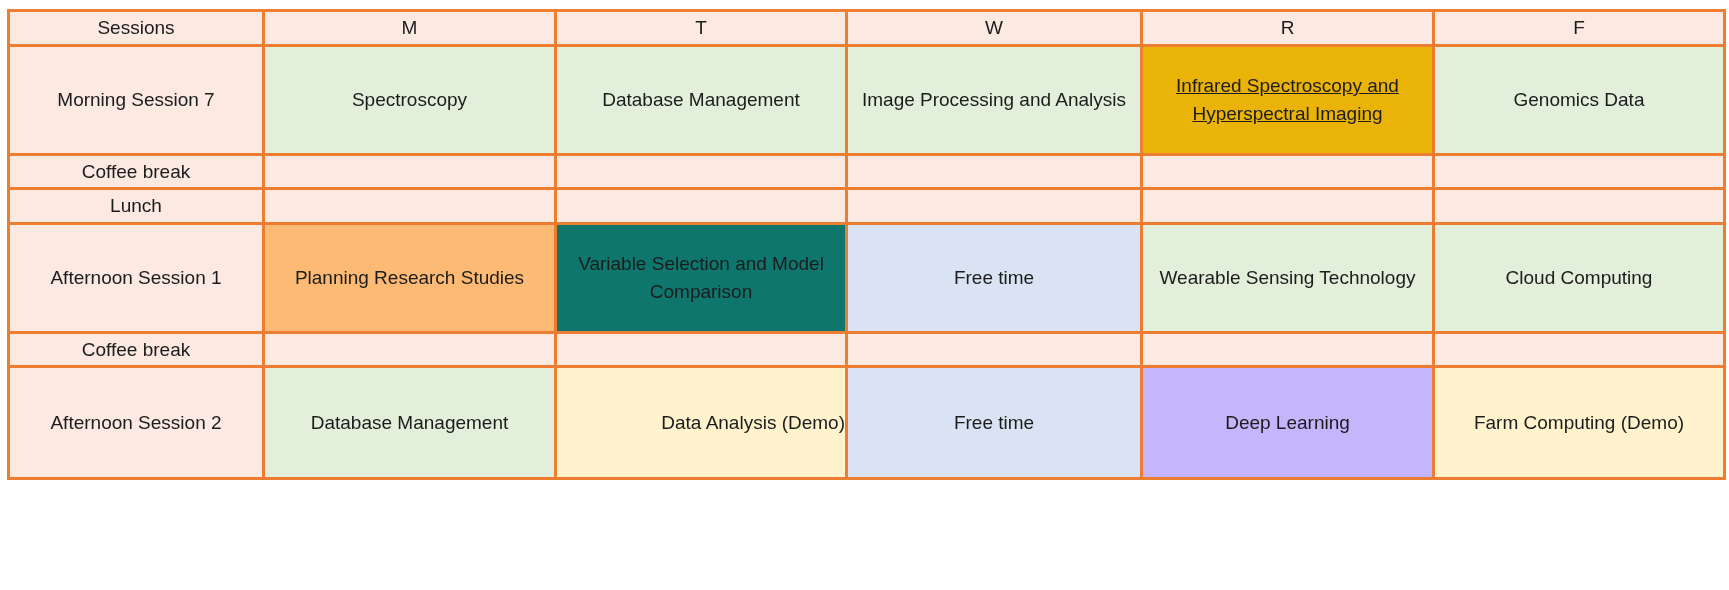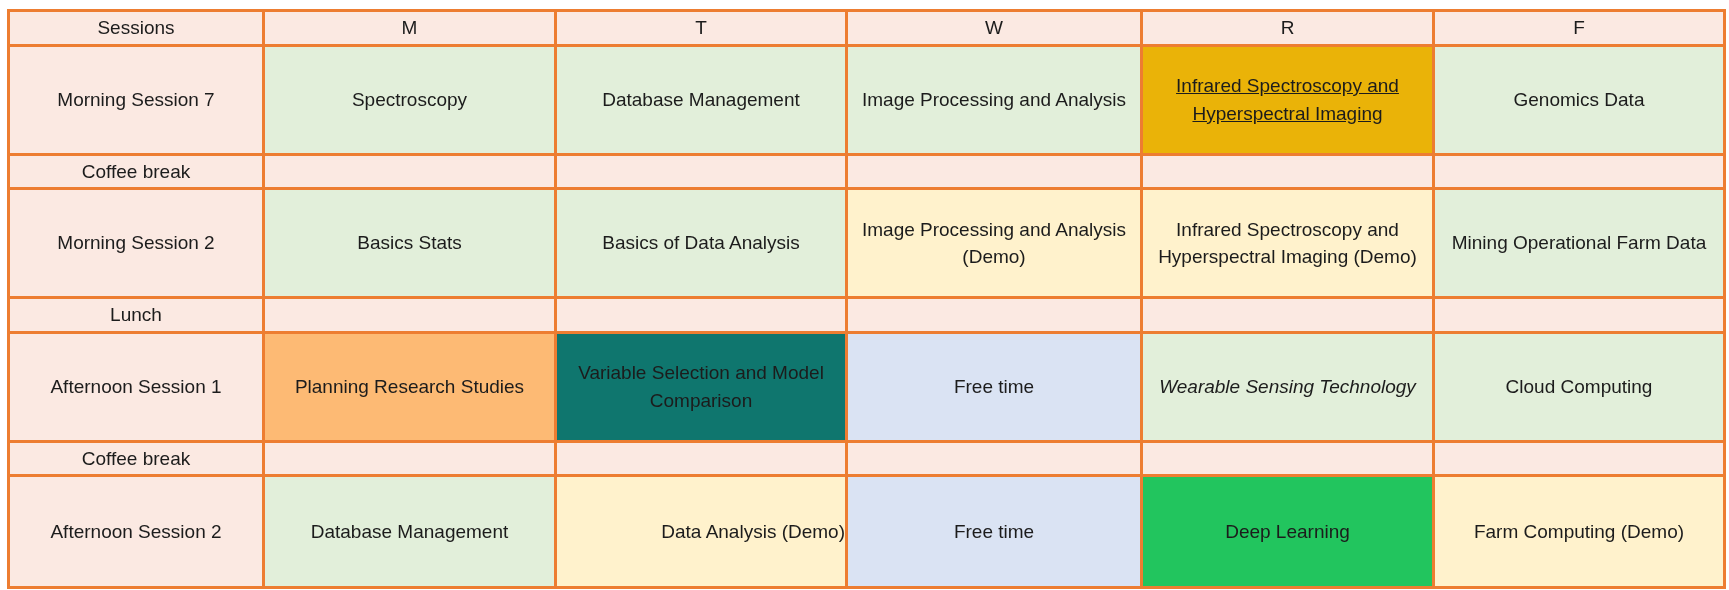--- a/index.html
+++ b/index.html
@@ -71,54 +71,46 @@
         <td style="background-color: rgb(226, 239, 218);">Genomics Data</td>
       </tr>
       <tr class="break-row">
         <td class="pink-cell">Coffee break</td>
         <td style="background-color: rgb(251, 233, 226);"></td>
         <td style="background-color: rgb(251, 233, 226);"></td>
         <td style="background-color: rgb(251, 233, 226);"></td>
         <td style="background-color: rgb(251, 233, 226);"></td>
         <td style="background-color: rgb(251, 233, 226);"></td>
       </tr>
-      <tr class="session-row">
-        <td class="pink-cell">Morning Session 2</td>
-        <td style="background-color: rgb(226, 239, 218);">Basics Stats</td>
-        <td style="background-color: rgb(226, 239, 218);">Basics of Data Analysis</td>
-        <td style="background-color: rgb(255, 242, 204);">Image Processing and Analysis (Demo)</td>
-        <td style="background-color: rgb(255, 242, 204);">Infrared Spectroscopy and Hyperspectral Imaging (Demo)</td>
-        <td style="background-color: rgb(226, 239, 218);">Mining Operational Farm Data</td>
-      </tr>
       <tr class="break-row">
         <td class="pink-cell">Lunch</td>
         <td style="background-color: rgb(251, 233, 226);"></td>
         <td style="background-color: rgb(251, 233, 226);"></td>
         <td style="background-color: rgb(251, 233, 226);"></td>
         <td style="background-color: rgb(251, 233, 226);"></td>
         <td style="background-color: rgb(251, 233, 226);"></td>
       </tr>
       <tr class="session-row">
         <td class="pink-cell">Afternoon Session 1</td>
         <td style="background-color: #fdba74;">Planning Research Studies</td>
         <td style="background-color: #0f766e;">Variable Selection and Model Comparison</td>
         <td style="background-color: rgb(218, 227, 243);">Free time</td>
-        <td style="background-color: rgb(226, 239, 218); font-style: italic;">Wearable Sensing Technology</td>
+        <td style="background-color: rgb(226, 239, 218);">Wearable Sensing Technology</td>
         <td style="background-color: rgb(226, 239, 218);">Cloud Computing</td>
       </tr>
       <tr class="break-row">
         <td class="pink-cell">Coffee break</td>
         <td style="background-color: rgb(251, 233, 226);"></td>
         <td style="background-color: rgb(251, 233, 226);"></td>
         <td style="background-color: rgb(251, 233, 226);"></td>
         <td style="background-color: rgb(251, 233, 226);"></td>
         <td style="background-color: rgb(251, 233, 226);"></td>
       </tr>
       <tr class="session-row">
         <td class="pink-cell">Afternoon Session 2</td>
         <td style="background-color: rgb(226, 239, 218);">Database Management</td>
         <td style="background-color: rgb(255, 242, 204); text-align: right;">Data Analysis (Demo)</td>
         <td style="background-color: rgb(218, 227, 243);">Free time</td>
-        <td style="background-color: #22c55e;">Deep Learning</td>
+        <td style="background-color: #c4b5fd;">Deep Learning</td>
         <td style="background-color: rgb(255, 242, 204);">Farm Computing (Demo)</td>
       </tr>
     </tbody>
 </table>
 
 </body></html>

